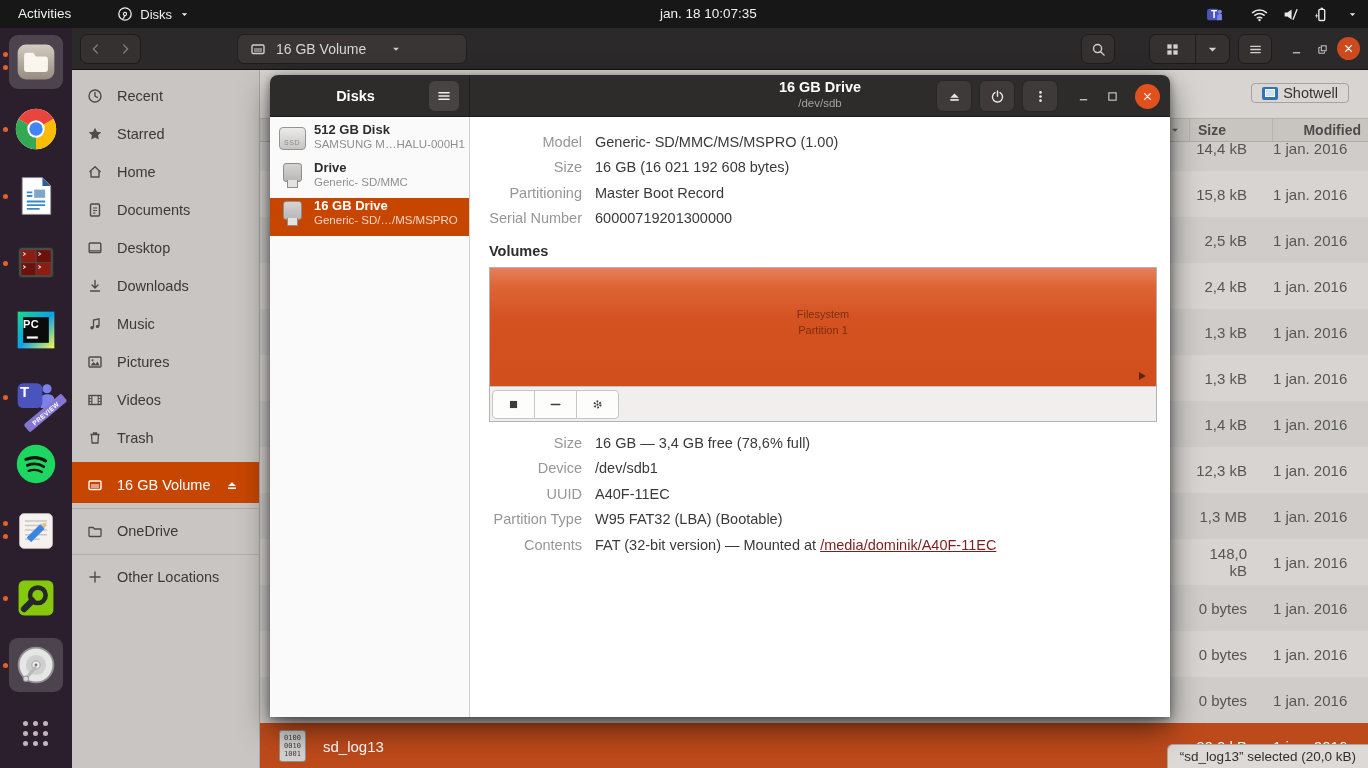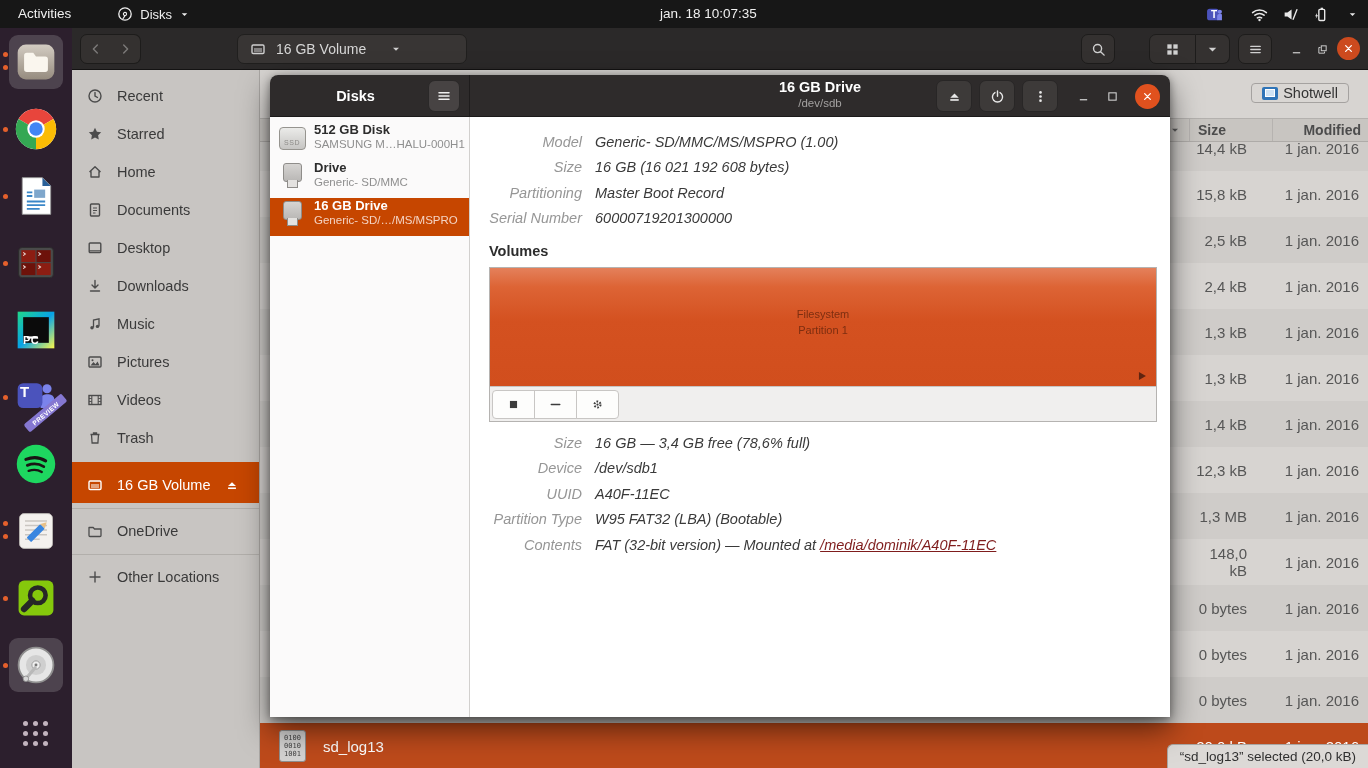--- a/index.html
+++ b/index.html
@@ -23,21 +23,21 @@
   
   .dock { position:absolute; left:0; top:28px; width:72px; height:740px; background:#2c1f2d; z-index:50; }
   .dock-item { position:relative; width:72px; height:67px; display:flex; align-items:center; justify-content:center; }
   .dock-box { position:relative; width:54px; height:54px; border-radius:9px; display:flex; align-items:center; justify-content:center; }
   .dock-item.active .dock-box { background:rgba(255,255,255,.16); }
   .dock-svg { width:44px; height:44px; }
   .dock-item.dots-1::before { content:""; position:absolute; left:3px; top:calc(50% - 2px); width:5px; height:5px; border-radius:50%; background:#e4602c; }
   .dock-item.dots-2::before { content:""; position:absolute; left:3px; top:calc(50% - 10px); width:5px; height:5px; border-radius:50%; background:#e4602c; box-shadow:0 13px 0 #e4602c; }
   .dock-icon-text { position:absolute; color:#fff; font-weight:bold; pointer-events:none; }
   .ic-teams-app .dock-icon-text { left:11px; top:13px; font-size:15px; }
-  .ic-pycharm-app .dock-icon-text { left:14px; top:31px; font-size:11px; letter-spacing:.5px; }
+  .ic-pycharm-app .dock-icon-text { left:14px; top:15px; font-size:11px; letter-spacing:.5px; }
   .dock-badge { position:absolute; right:-7px; bottom:6px; background:#8577d1; color:#fff; font-size:6.5px; font-weight:bold; padding:1.5px 8px; border-radius:2px; transform:rotate(-40deg); letter-spacing:.4px; }
   .dock-appgrid { position:absolute; left:0; bottom:6px; width:72px; height:56px; display:flex; align-items:center; justify-content:center; }
   .appgrid-dots { position:relative; width:27px; height:27px; }
   .appgrid-dots::before { content:""; position:absolute; left:0; top:0; width:5px; height:5px; border-radius:50%; background:#c3b4bf;
     box-shadow:10px 0 0 #c3b4bf, 20px 0 0 #c3b4bf, 0 10px 0 #c3b4bf, 10px 10px 0 #c3b4bf, 20px 10px 0 #c3b4bf, 0 20px 0 #c3b4bf, 10px 20px 0 #c3b4bf, 20px 20px 0 #c3b4bf; }
 
   
   .f-header { position:absolute; left:72px; top:28px; width:1296px; height:42px; background:#2b2929; border-bottom:1px solid #141313; z-index:10; }
   .nav-btn { position:absolute; top:6px; width:31px; height:30px; background:#343130; border:1px solid #1d1c1b; display:flex; align-items:center; justify-content:center; color:#7c7a79; }
   .nav-back { left:8px; border-radius:7px 0 0 7px; }
@@ -66,21 +66,21 @@
   .fs-eject { width:14px; height:14px; margin-left:auto; margin-right:20px; flex:none; }
 
   .f-content { position:absolute; left:260px; top:70px; width:1108px; height:698px; background:#d7d4d1; overflow:hidden; z-index:4; }
   .f-rows { position:absolute; left:0; top:55px; right:0; }
   .f-row { display:flex; align-items:center; height:46px; color:#565656; font-size:15px; }
   .f-row:nth-child(odd) { background:#cfccc9; }
   .f-row:nth-child(even) { background:#d7d4d1; }
   .f-row.selected { background:#bd4a1b; color:#fff; }
   .fc-name { flex:1; display:flex; align-items:center; gap:17px; padding-left:19px; overflow:hidden; }
   .fc-size { width:84px; text-align:right; padding-right:26px; flex:none; }
-  .fc-mod { width:95px; text-align:right; padding-right:9px; flex:none; }
+  .fc-mod { width:95px; padding-right:9px; flex:none; }
   .bin-icon { width:27px; height:32px; background:#d3d2d1; border:1px solid #8f8e8d; border-radius:3px; font-family:"DejaVu Sans Mono", monospace; font-size:7px; line-height:8px; color:#3f3f3f; display:flex; align-items:center; justify-content:center; text-align:center; flex:none; overflow:hidden; }
   .bin-icon span { display:block; width:20px; }
   .f-colhead { position:absolute; left:0; top:48px; right:0; height:24px; background:#c8c5c1; border-top:1px solid #b4b1ae; border-bottom:1px solid #aeaba8; display:flex; align-items:center; font-size:14px; font-weight:bold; color:#4c4c4c; z-index:3; }
   .fh-name { flex:1; display:flex; justify-content:flex-end; align-items:center; padding-right:8px; color:#5d5d5d; }
   .fh-name svg { width:12px; height:12px; }
   .fh-size { width:84px; padding-left:8px; border-left:1px solid #b6b3b0; border-right:1px solid #b6b3b0; align-self:stretch; display:flex; align-items:center; }
   .fh-mod { width:95px; text-align:right; padding-right:7px; }
   .shotwell-btn { position:absolute; top:13px; right:19px; height:20px; background:#d9d6d3; border:1px solid #a5a2a0; border-radius:4px; display:flex; align-items:center; gap:5px; padding:0 10px; font-size:14.5px; color:#333; z-index:6; }
   .shotwell-ic { width:16px; height:13px; background:#2f74b8; border-radius:2px; position:relative; flex:none; }
   .shotwell-ic::before { content:""; position:absolute; left:3px; top:2px; right:3px; bottom:3px; background:#cfe3f5; border:1px solid #fff; }
@@ -112,21 +112,21 @@
   .dev-ic-text { position:absolute; left:0; right:0; bottom:8px; text-align:center; font-size:7px; color:#8d8b88; letter-spacing:.5px; z-index:1; }
   .ic-usb .dev-ic::before { content:""; position:absolute; left:5px; top:3px; width:17px; height:17px; background:linear-gradient(#d6d4d2,#b9b7b5); border:1px solid #8f8d8a; border-radius:3px; }
   .ic-usb .dev-ic::after { content:""; position:absolute; left:9px; top:20px; width:9px; height:7px; background:#e4e2e0; border:1px solid #8f8d8a; border-top:none; }
   .dev-text { display:flex; flex-direction:column; line-height:15px; overflow:hidden; }
   .dev-title { font-size:13px; font-weight:bold; color:#2d2d2d; white-space:nowrap; }
   .dev-sub { font-size:11.5px; color:#8f8f8f; white-space:nowrap; }
   .dev-item.selected .dev-title { color:#fff; }
   .dev-item.selected .dev-sub { color:#f4d3c3; }
 
   .d-main { position:absolute; left:200px; top:42px; width:700px; height:600px; background:#fff; padding-top:12px; overflow:hidden; }
-  .d-row { display:flex; align-items:center; height:25.5px; font-size:14.5px;font-style:italic; }
+  .d-row { display:flex; align-items:center; height:25.5px; font-size:14.5px; }
   .d-label { width:112px; text-align:right; color:#969696; flex:none; }
   .d-value { margin-left:13px; color:#3a3a3a; }
   .d-link { color:#7f1d1d; text-decoration:underline; }
   .d-volumes-h { margin:12px 0 0 19px; font-size:14.5px; font-weight:bold; color:#2d2d2d; }
   .vol-box { margin:8px 0 0 19px; width:668px; border:1px solid #b5b3b1; }
   .vol-graphic { position:relative; height:118px; background:linear-gradient(180deg,#e4805b 0%, #dd6435 16%, #d45120 45%, #d14e1d 100%); }
   .vol-label { position:absolute; left:0; right:0; top:38px; text-align:center; font-size:11px; line-height:16px; color:#7d2e10; }
   .vol-play { position:absolute; right:7px; bottom:3px; width:14px; height:14px; color:#5f2410; }
   .vol-toolbar { height:35px; background:#f0efee; border-top:1px solid #c6c4c2; display:flex; align-items:center; padding-left:2px; }
   .vtb { width:43px; height:29px; background:#fdfdfc; border:1px solid #c8c6c4; margin-left:-1px; display:flex; align-items:center; justify-content:center; color:#3c3c3c; }

